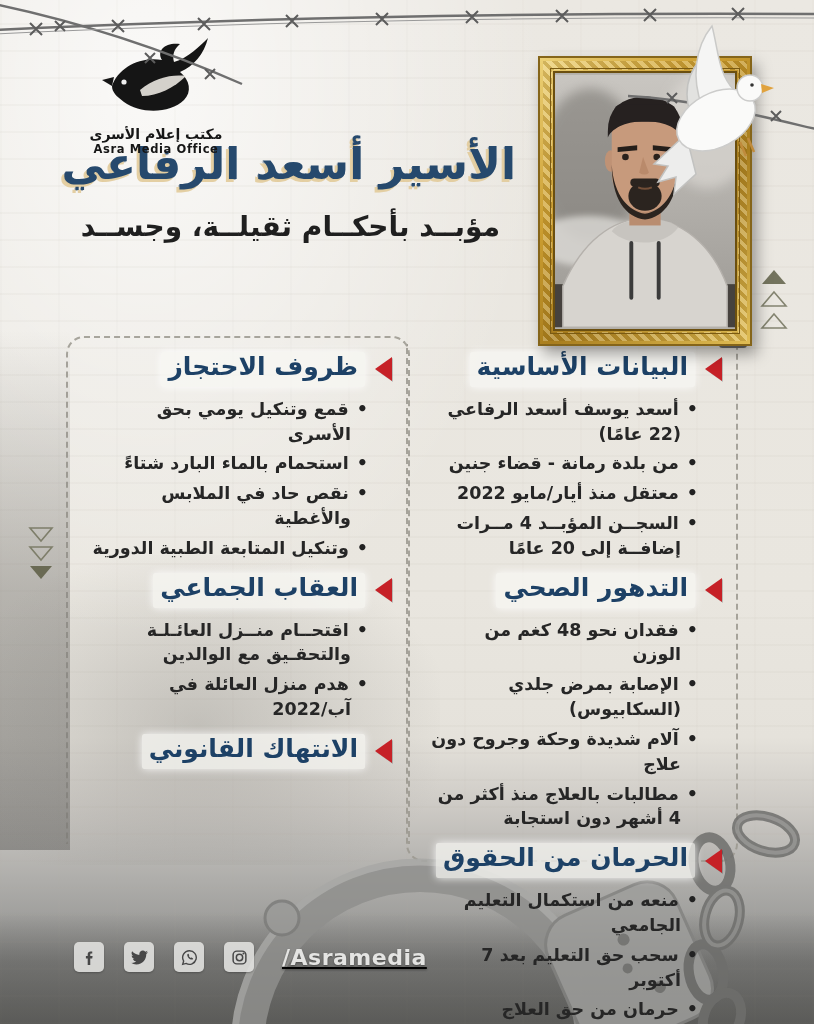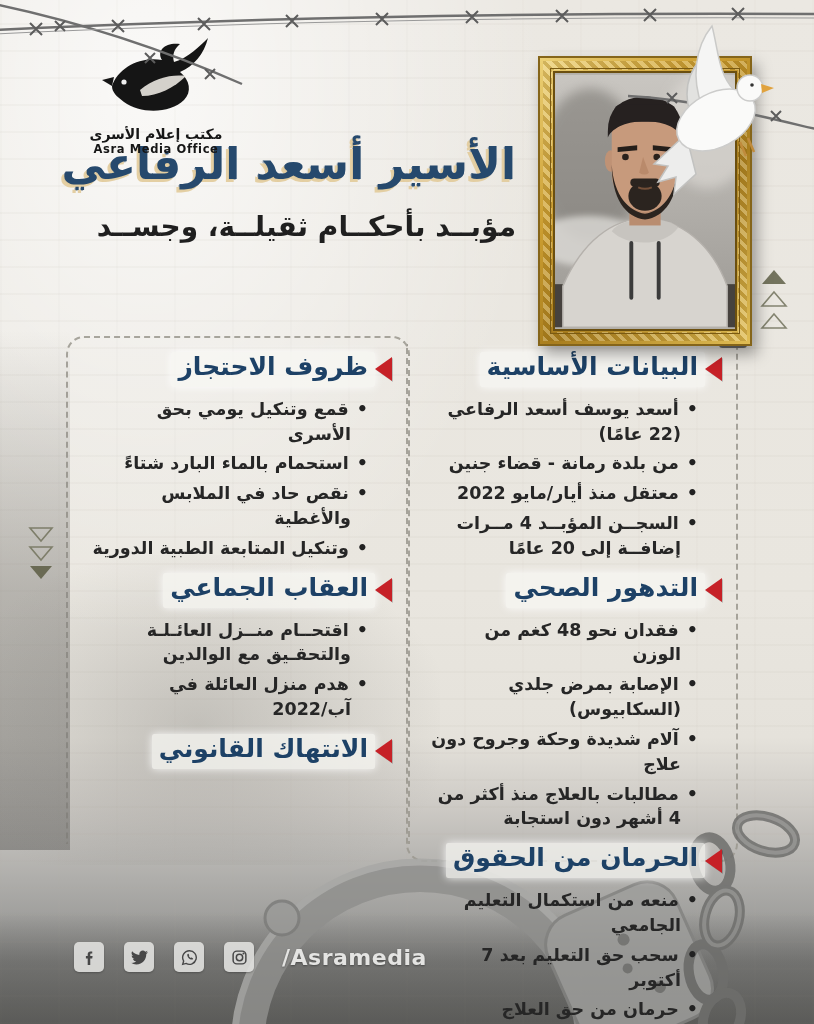--- a/index.html
+++ b/index.html
@@ -29,55 +29,55 @@
   .footer-band{position:absolute;left:0;top:912px;width:100%;height:112px;pointer-events:none;
     background:linear-gradient(180deg, rgba(75,75,73,0), rgba(66,66,64,.38) 45%, rgba(56,56,54,.5));}
   
   .logo{position:absolute;left:56px;top:36px;width:200px;text-align:center;z-index:7;}
   .logo .ar{font-size:14px;font-weight:bold;color:#161616;margin-top:2px;}
   .logo .en{font-size:11.5px;font-weight:bold;color:#161616;letter-spacing:.6px;}
   
   .header-block{position:absolute;left:60px;right:298px;top:140px;text-align:right;z-index:6;direction:rtl;}
   .main-title{margin:0 0 20px;font-size:44px;font-weight:bold;color:#26496d;line-height:1.1;
     text-shadow:-3px 3px 0 rgba(227,204,158,.95), -1px 1px 0 rgba(20,48,74,.35);}
-  .subtitle{margin:0;font-size:28px;font-weight:bold;color:#1f1f1f;line-height:1.34;}
+  .subtitle{margin:16px;font-size:28px;font-weight:bold;color:#1f1f1f;line-height:1.34;}
   
   .photo-frame{position:absolute;left:538px;top:56px;width:214px;height:290px;box-sizing:border-box;
     padding:13px;z-index:8;background:linear-gradient(135deg,#ecd075 0%,#cb9d30 35%,#a97e1e 60%,#e0bd55 100%);
     border:2px solid #85651a;box-shadow:5px 8px 14px rgba(0,0,0,.35);}
   .photo-frame::before{content:"";position:absolute;inset:3px;pointer-events:none;
     background:repeating-linear-gradient(45deg, rgba(255,248,220,.28) 0 4px, rgba(122,86,14,.22) 4px 8px);
     -webkit-mask:linear-gradient(#000 0 0) content-box, linear-gradient(#000 0 0);
     -webkit-mask-composite:xor;mask-composite:exclude;padding:9px;}
   .photo-frame::after{content:"";position:absolute;inset:10px;border:1px solid #7a5a12;pointer-events:none;}
   .photo{width:100%;height:100%;display:block;border:2px solid #6b4f10;box-sizing:border-box;background:#b3b0aa;}
   
   .col{position:absolute;top:352px;z-index:6;direction:rtl;}
   .col-right{left:408px;width:326px;}
   .col-left{left:70px;width:334px;}
   .info-section{margin-bottom:12px;padding:0 12px;}
-  .section-header{display:flex;align-items:center;margin-bottom:7px;}
+  .section-header{display:flex;align-items:center;gap:10px;margin-bottom:7px;}
   .arrow-icon{width:0;height:0;border-top:12px solid transparent;border-bottom:12px solid transparent;
     border-right:17px solid #c62127;filter:drop-shadow(1px 1px 0 rgba(0,0,0,.2));flex:0 0 auto;}
   .section-title{margin:0;font-size:25px;font-weight:bold;color:#1d4166;line-height:1.15;
     background:rgba(248,248,244,.72);padding:1px 7px 5px;border-radius:2px;box-shadow:0 0 8px rgba(255,255,255,.9);}
   .section-list{list-style:none;margin:10px;padding:0 14px 0 0;}
   .section-list .list-item{font-size:17.5px;font-weight:bold;color:#262626;line-height:1.42;
     margin:0 0 5px;padding-right:17px;text-indent:-17px;}
   .section-list .list-item::before{content:"•";margin-inline-end:8px;color:#222;}
   
   .tri-right{position:absolute;left:760px;top:268px;z-index:5;}
   .tri-left{position:absolute;left:28px;top:526px;z-index:5;}
   
   .wire{position:absolute;left:0;top:0;z-index:9;pointer-events:none;}
   .dove{position:absolute;left:642px;top:16px;z-index:10;pointer-events:none;}
   .cuffs{position:absolute;left:0;top:806px;z-index:4;pointer-events:none;}
   
   .footer{position:absolute;left:74px;top:942px;display:flex;align-items:center;gap:20px;
-    direction:ltr;z-index:11;}
+    direction:ltr;z-index:11;text-decoration:underline;}
   .social-icon{width:30px;height:30px;border-radius:5px;background:rgba(226,226,224,.88);
     display:flex;align-items:center;justify-content:center;box-shadow:0 1px 2px rgba(0,0,0,.25);cursor:pointer;}
   .social-icon svg{display:block;}
   .handle{margin-left:8px;font-size:22px;font-weight:bold;color:#e4e4e2;letter-spacing:.5px;
     text-shadow:0 1px 2px rgba(0,0,0,.35);}
 </style>
 </head>
 <body>
 
 <div class="poster">

